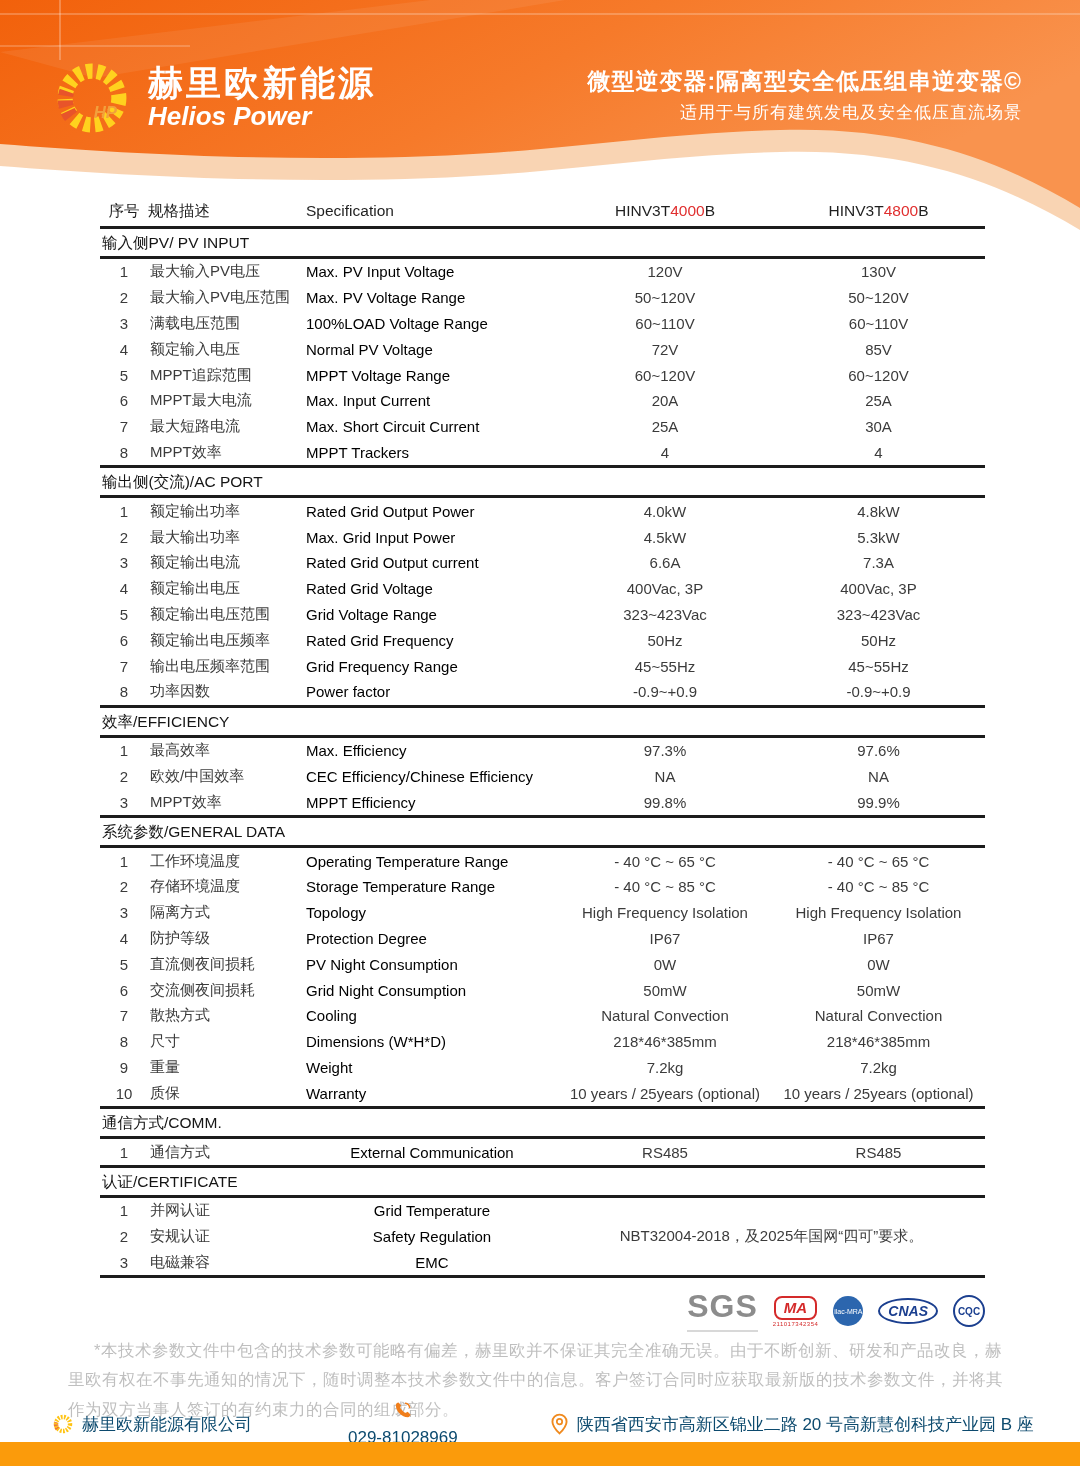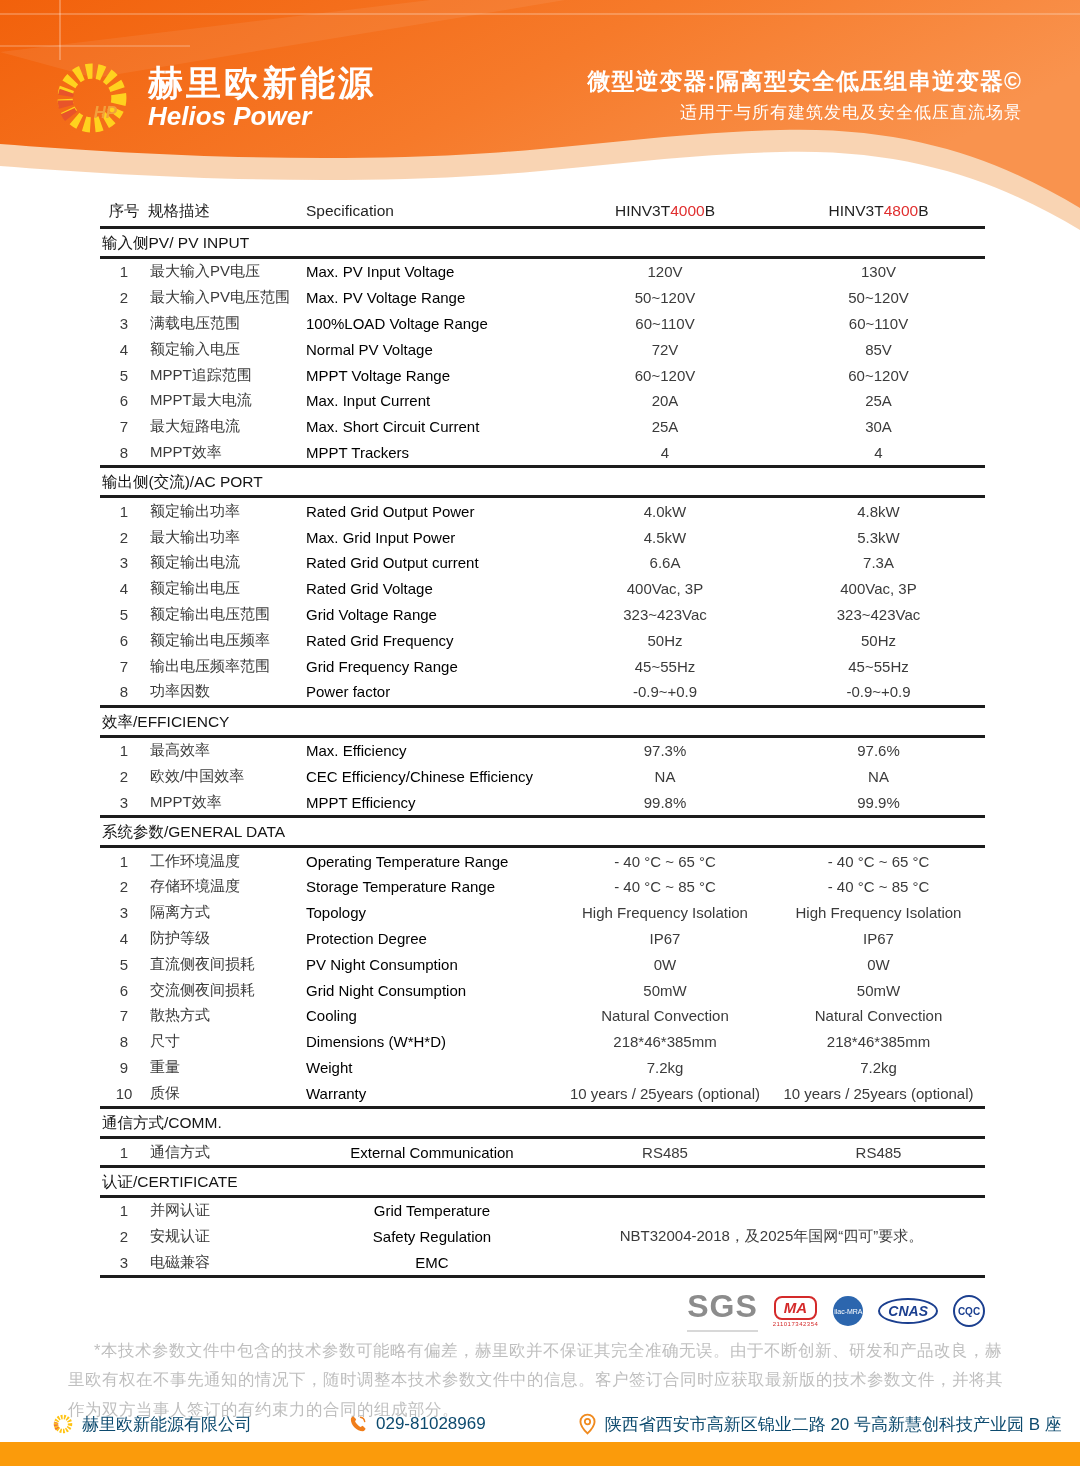--- a/index.html
+++ b/index.html
@@ -56,21 +56,21 @@
   .disclaimer{
     position:absolute;left:68px;top:1336px;width:944px;
     font-size:16.5px;line-height:1.78;color:#bfbfbf;text-indent:26px;letter-spacing:.5px;
   }
   .footer{
     position:absolute;left:0;top:1406px;width:1080px;height:36px;
     display:flex;align-items:center;color:#0c4a6e;font-size:17px;
   }
   .f-item{display:flex;align-items:center;gap:8px;}
   .f-company{margin-left:52px;}
-  .f-phone{margin-left:96px;}
+  .f-phone{margin-left:96px;flex-direction:column;}
   .f-addr{margin-left:92px;}
   .orange-bar{position:absolute;left:0;bottom:0;width:1080px;height:24px;background:#FB9B0B;}
 </style>
 </head>
 <body>
 
 <div class="hdr">
   <svg width="1080" height="235" viewBox="0 0 1080 235" preserveAspectRatio="none">
     <defs>
       <linearGradient id="og" x1="0" y1="0" x2="1" y2="0.35">

